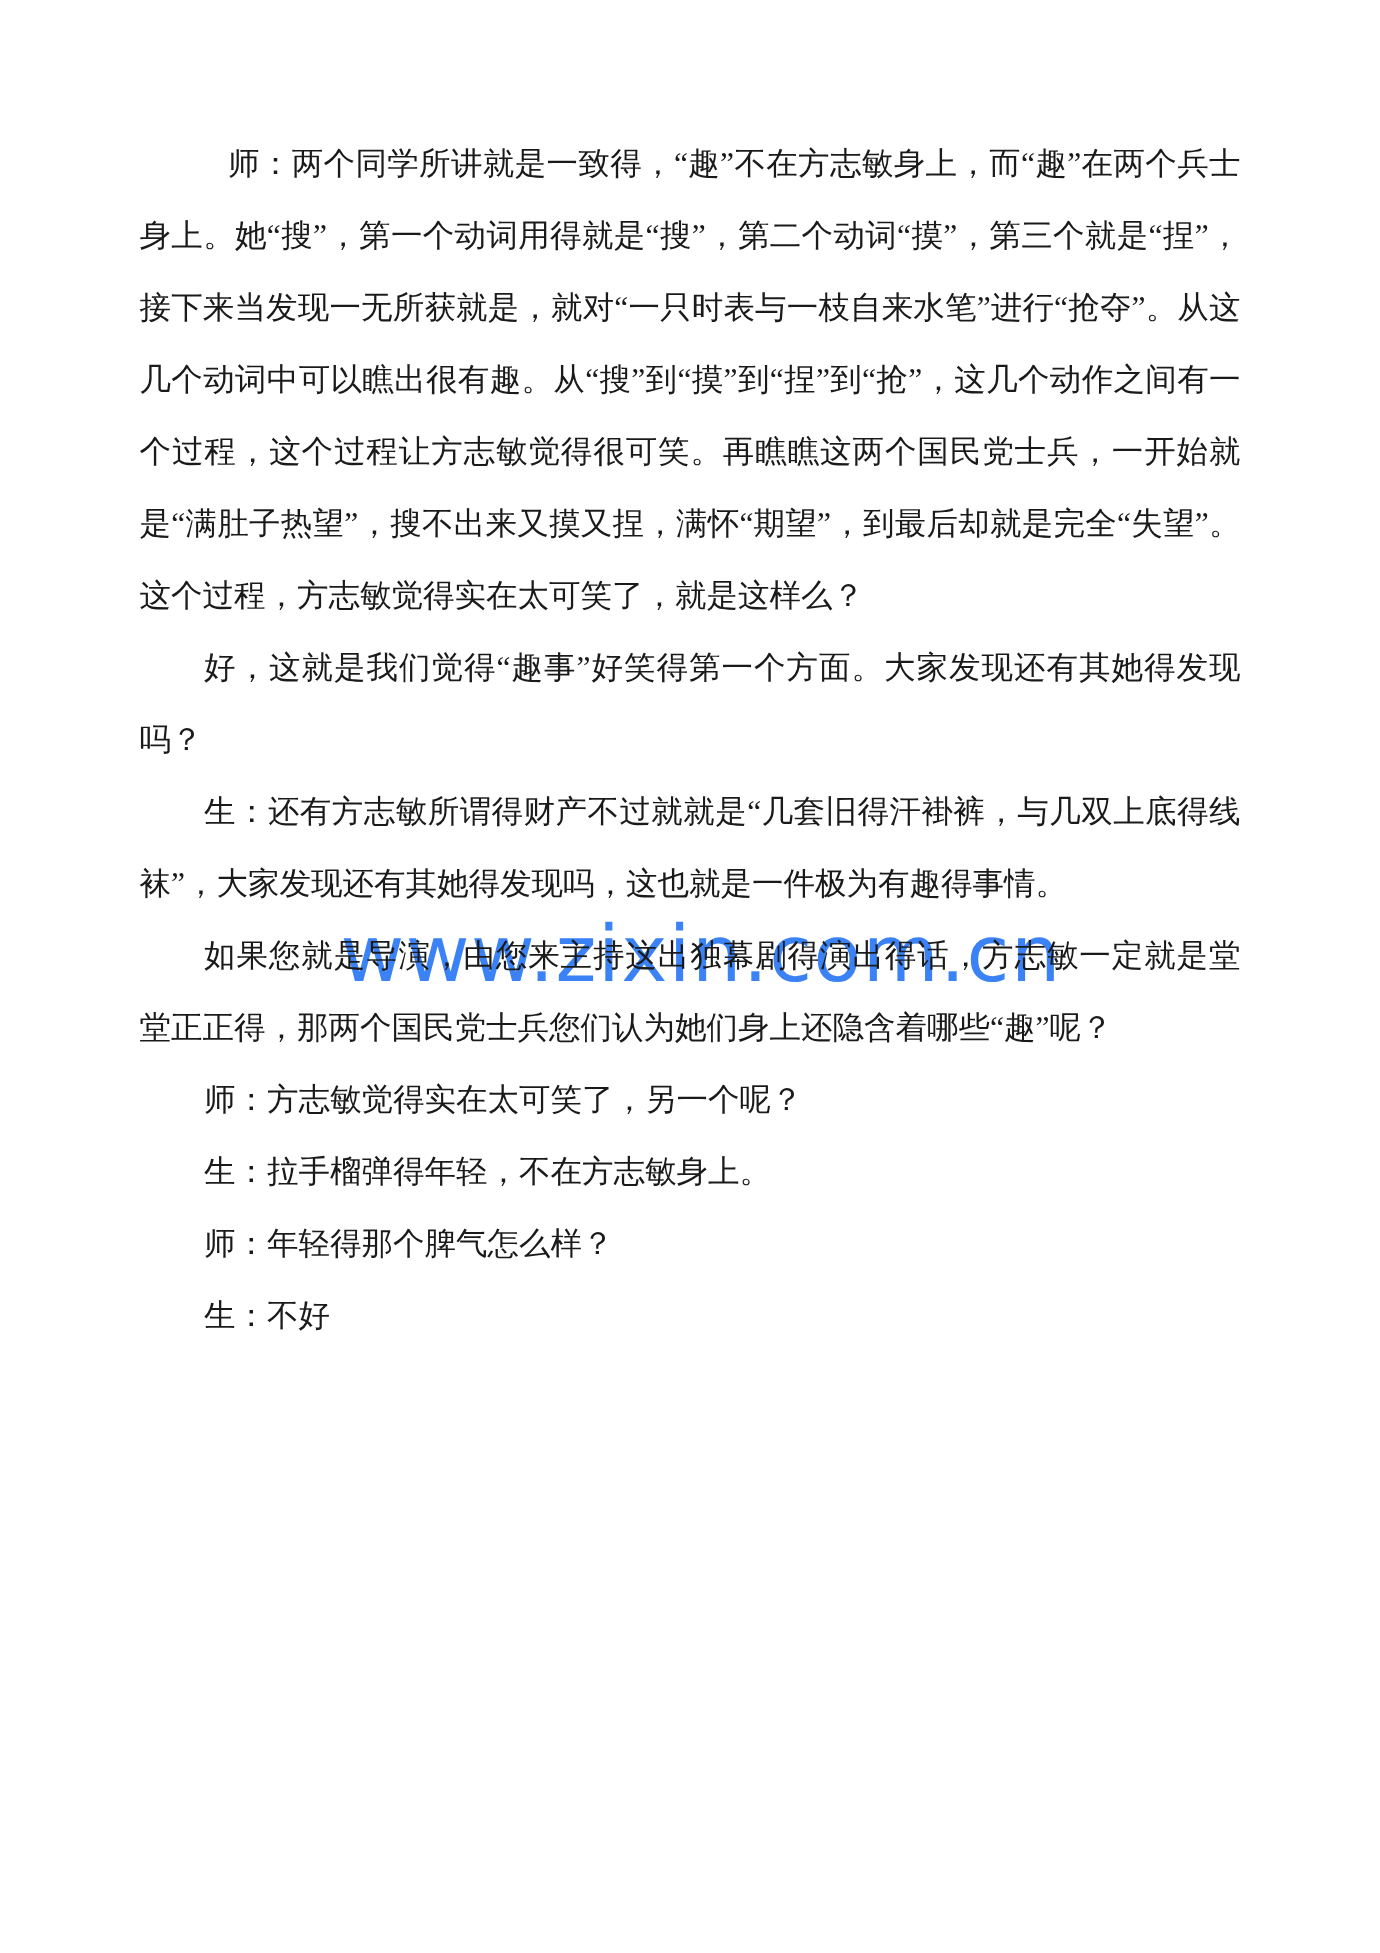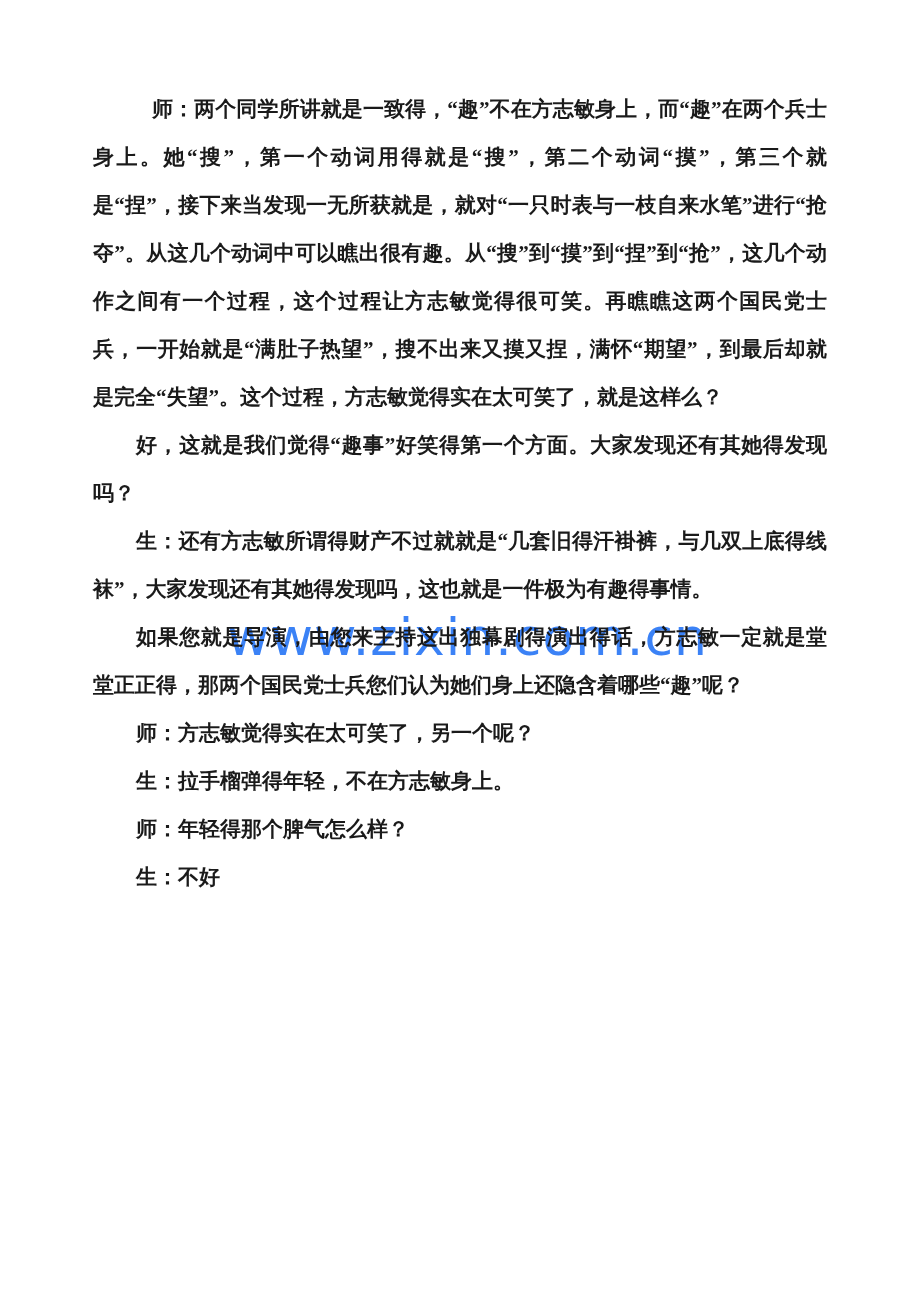--- a/index.html
+++ b/index.html
@@ -37,21 +37,20 @@
     color: #1a1a1a;
     font-size: 21px;
     line-height: 48px;
     text-align: justify;
     text-justify: inter-ideograph;
   }
   .content p {
     margin: 0;
     padding: 0;
     text-indent: 43px;
-    font-weight: bold;
   }
   .content p.first-para {
     text-indent: 59px;
   }
 </style>
 </head>
 <body>
 
 <div class="page">
 

